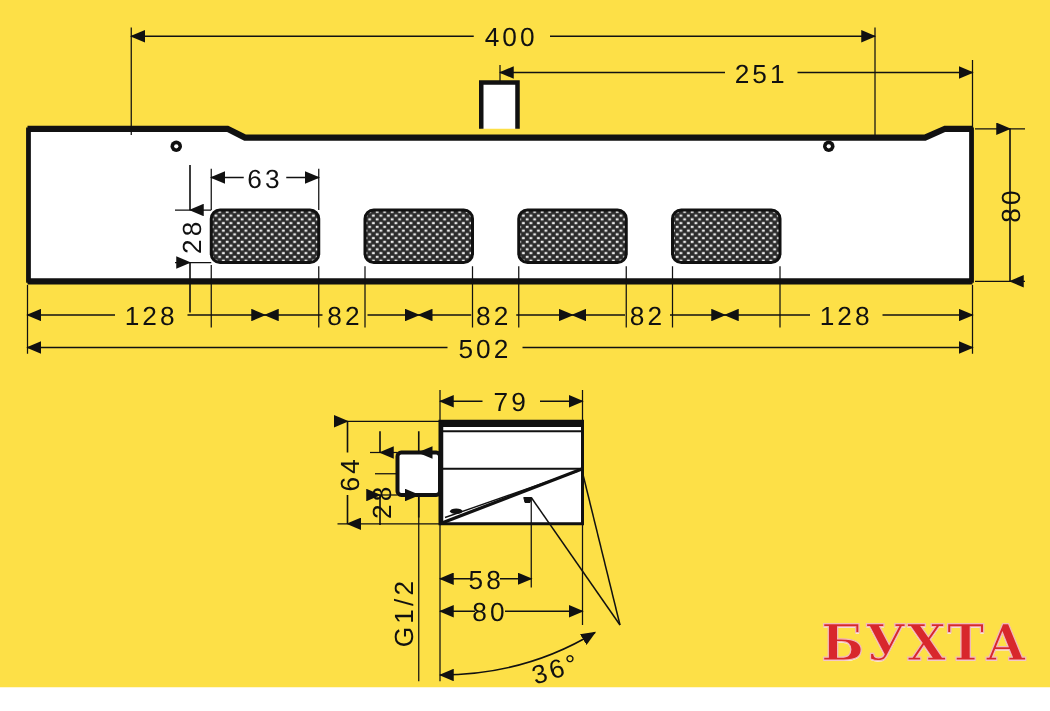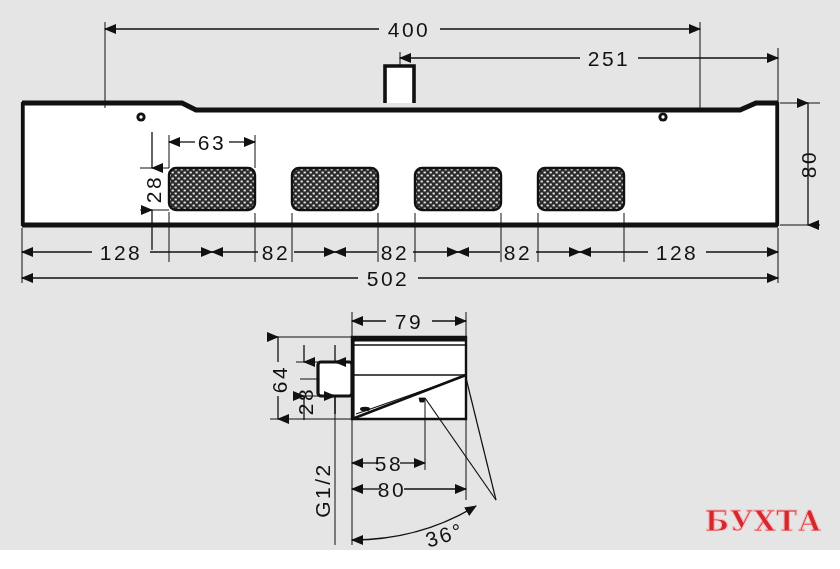--- a/index.html
+++ b/index.html
@@ -7,21 +7,21 @@
     padding: 0;
     background: #ffffff;
   }
   body {
     font-family: "Liberation Sans", sans-serif;
   }
   #stage {
     position: relative;
     width: 840px;
     height: 550px;
-    background: #e5e5e5;
+    background: #fde047;
     overflow: hidden;
   }
   #drawing {
     position: absolute;
     left: 0;
     top: 0;
     width: 840px;
     height: 569px;
   }
   .dimtext {
@@ -30,21 +30,21 @@
     letter-spacing: 2.5px;
     fill: #111111;
     stroke: none;
   }
   .wm {
     position: absolute;
     right: 18px;
     bottom: 12px;
     font-family: "DejaVu Serif", serif;
     font-weight: bold;
-    font-size: 28px;
+    font-size: 40px;
     color: #d8272c;
     letter-spacing: 1px;
     -webkit-text-stroke: 1px #f2b9bb;
     text-shadow: 0 1px 0 #ffffff;
     user-select: none;
   }
 </style>
 </head>
 <body>
 

